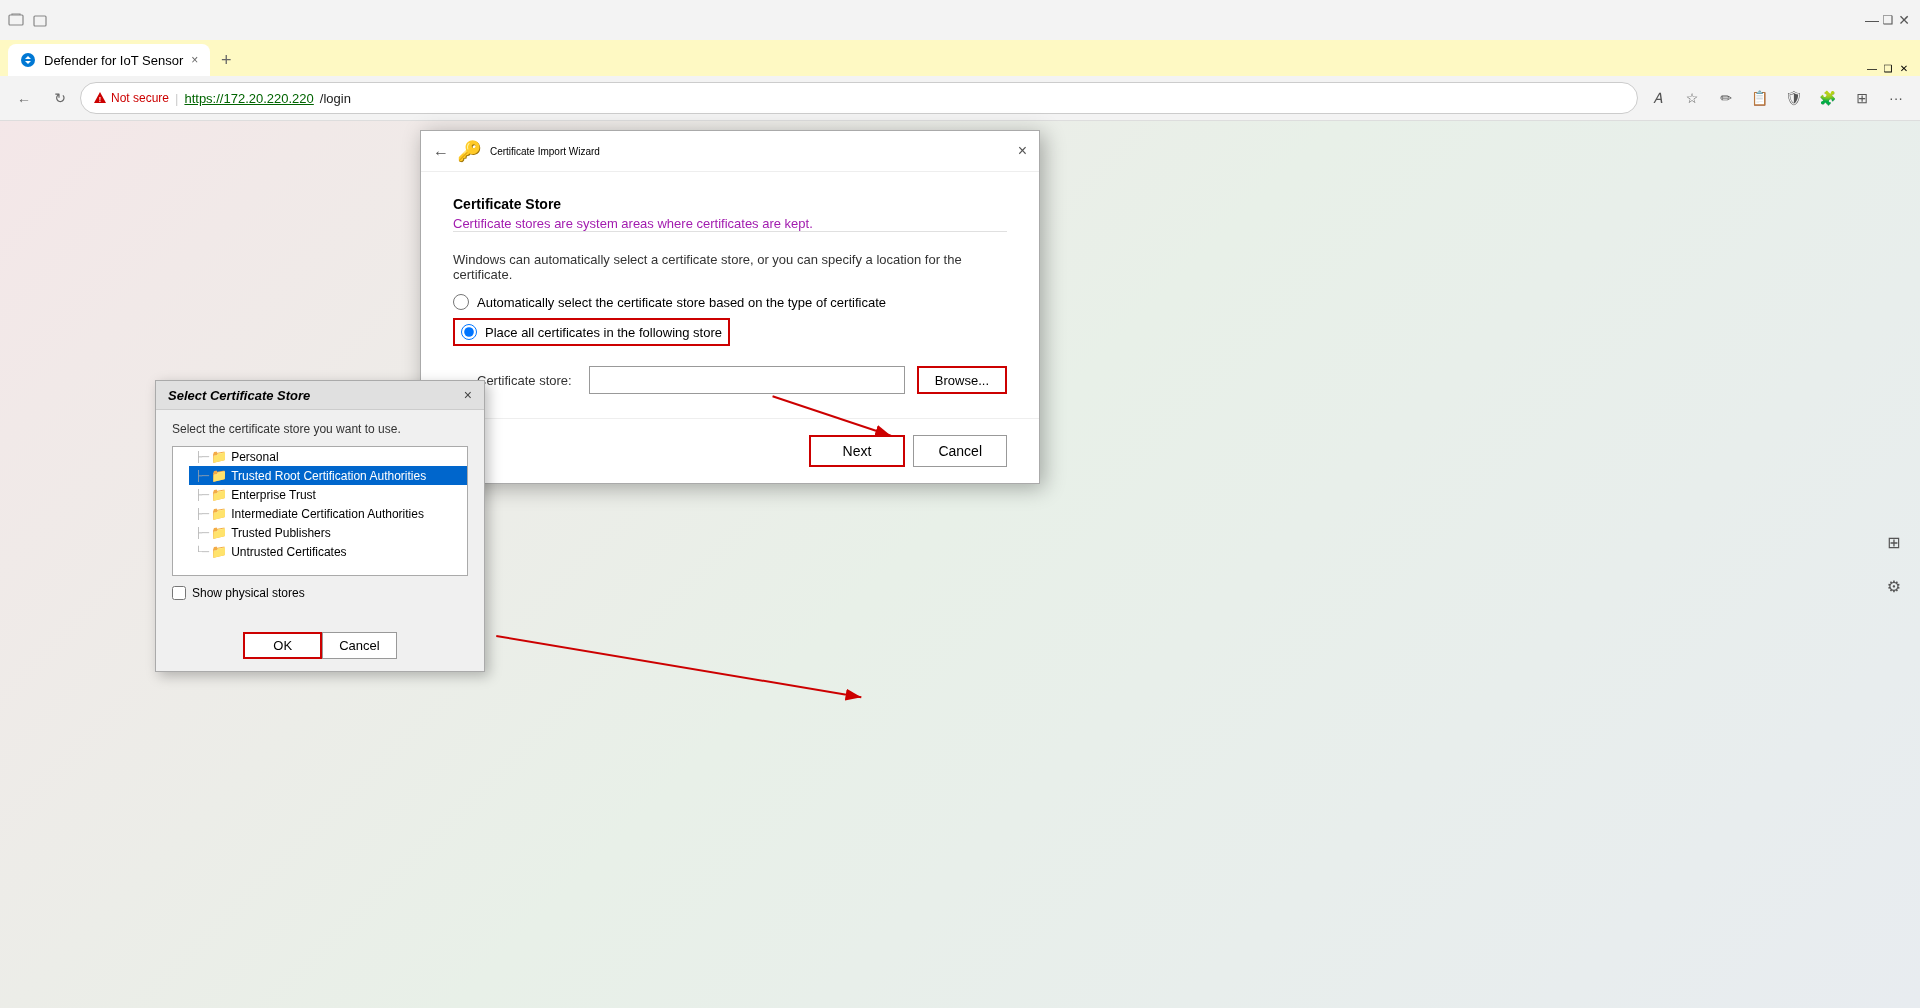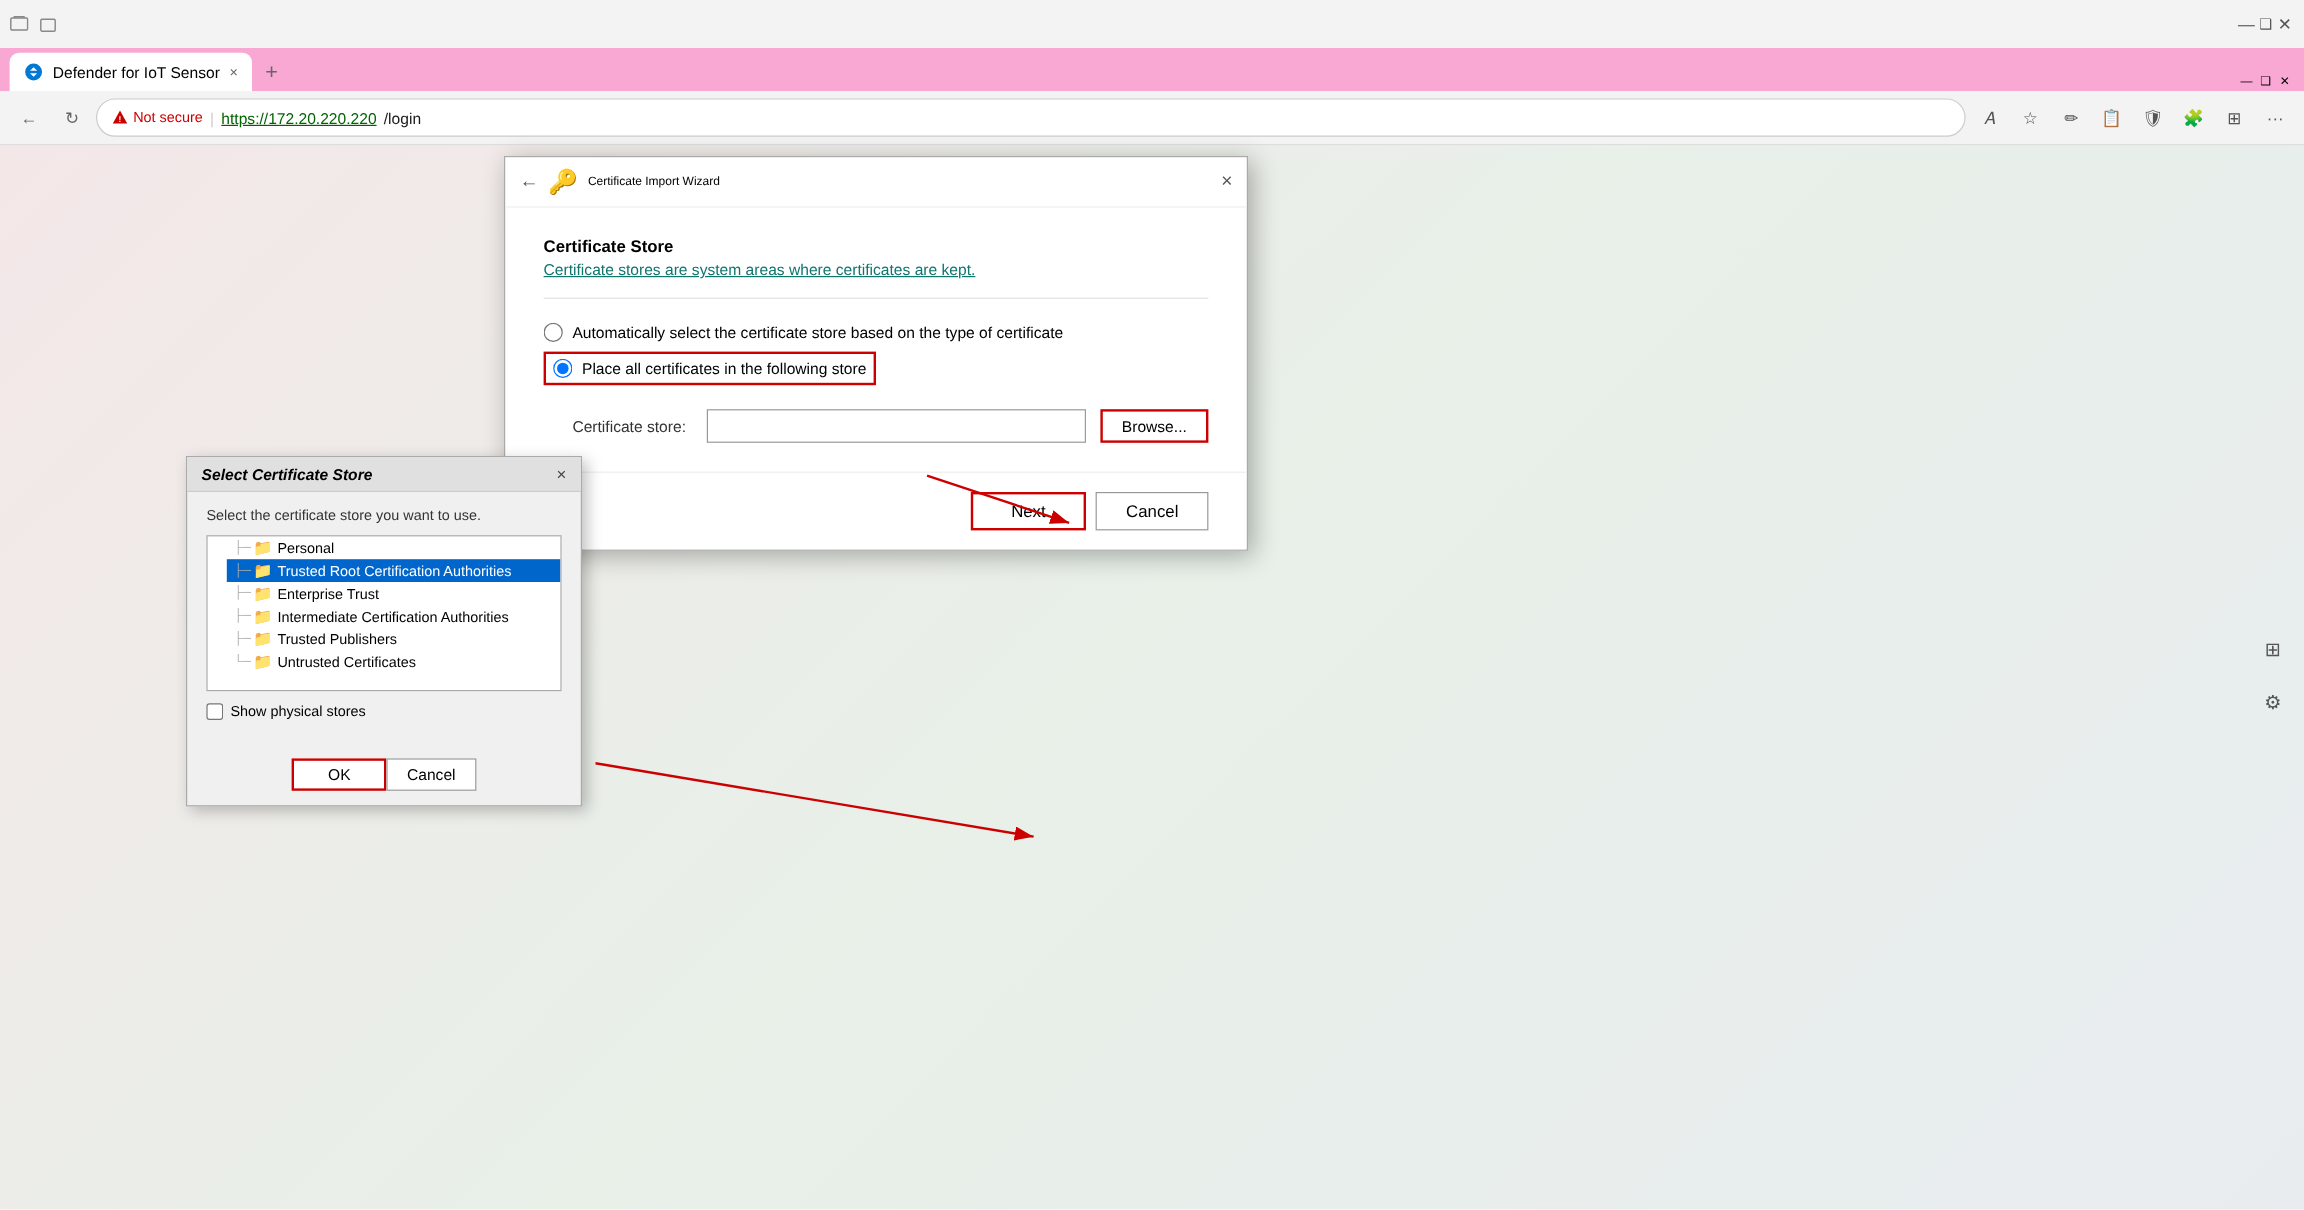--- a/index.html
+++ b/index.html
@@ -38,21 +38,21 @@
       align-items: center;
       justify-content: center;
       font-size: 10px;
       cursor: pointer;
     }
     .tab-bar {
       display: flex;
       align-items: flex-end;
       height: 36px;
       padding: 0 8px;
-      background: #f9a8d4;
+      background: #fef9c3;
     }
     .tab {
       display: flex;
       align-items: center;
       gap: 8px;
       height: 32px;
       padding: 0 12px;
       background: white;
       border-radius: 8px 8px 0 0;
       font-size: 13px;
@@ -180,23 +180,22 @@
     .wizard-body {
       padding: 24px 32px;
     }
     .cert-store-heading {
       font-size: 14px;
       font-weight: bold;
       margin-bottom: 4px;
     }
     .cert-store-desc {
       font-size: 13px;
-      color: #0f766e;
-      margin-bottom: 16px;
-      text-decoration: underline;
+      color: #a21caf;
+      margin-bottom: 0;
     }
     .wizard-divider {
       border: none;
       border-top: 1px solid #e0e0e0;
       margin-bottom: 20px;
     }
     .auto-text {
       font-size: 13px;
       color: #333;
       margin-bottom: 12px;
@@ -464,20 +463,21 @@
     <div class="wizard-titlebar">
       <span class="wizard-back">←</span>
       <span class="wizard-icon">🔑</span>
       <span class="wizard-title">Certificate Import Wizard</span>
       <span class="wizard-close">×</span>
     </div>
     <div class="wizard-body">
       <div class="cert-store-heading">Certificate Store</div>
       <div class="cert-store-desc">Certificate stores are system areas where certificates are kept.</div>
       <hr class="wizard-divider">
+      <div class="auto-text">Windows can automatically select a certificate store, or you can specify a location for the certificate.</div>
 
       <div class="radio-option">
         <input type="radio" name="cert-store" id="radio-auto" style="">
         <label for="radio-auto">Automatically select the certificate store based on the type of certificate</label>
       </div>
 
       <div class="radio-option" style="border: 2px solid #cc0000; padding: 4px 6px; display: inline-flex; align-items: center; gap: 8px; justify-content: flex-end;">
         <input type="radio" name="cert-store" id="radio-place" checked="" style="">
         <label for="radio-place">
           <span>Place all certificates in the following store</span>

